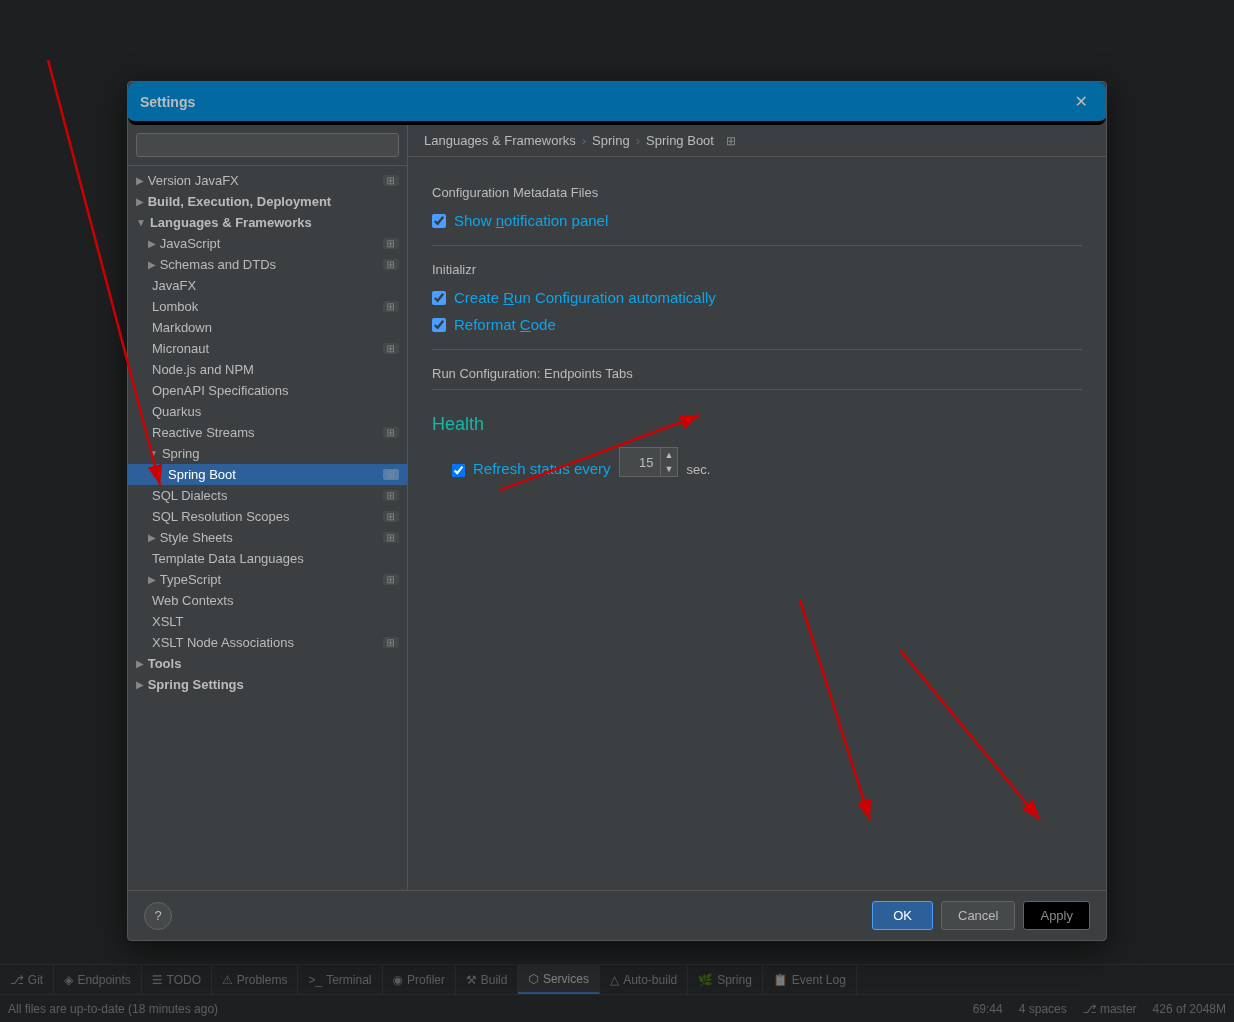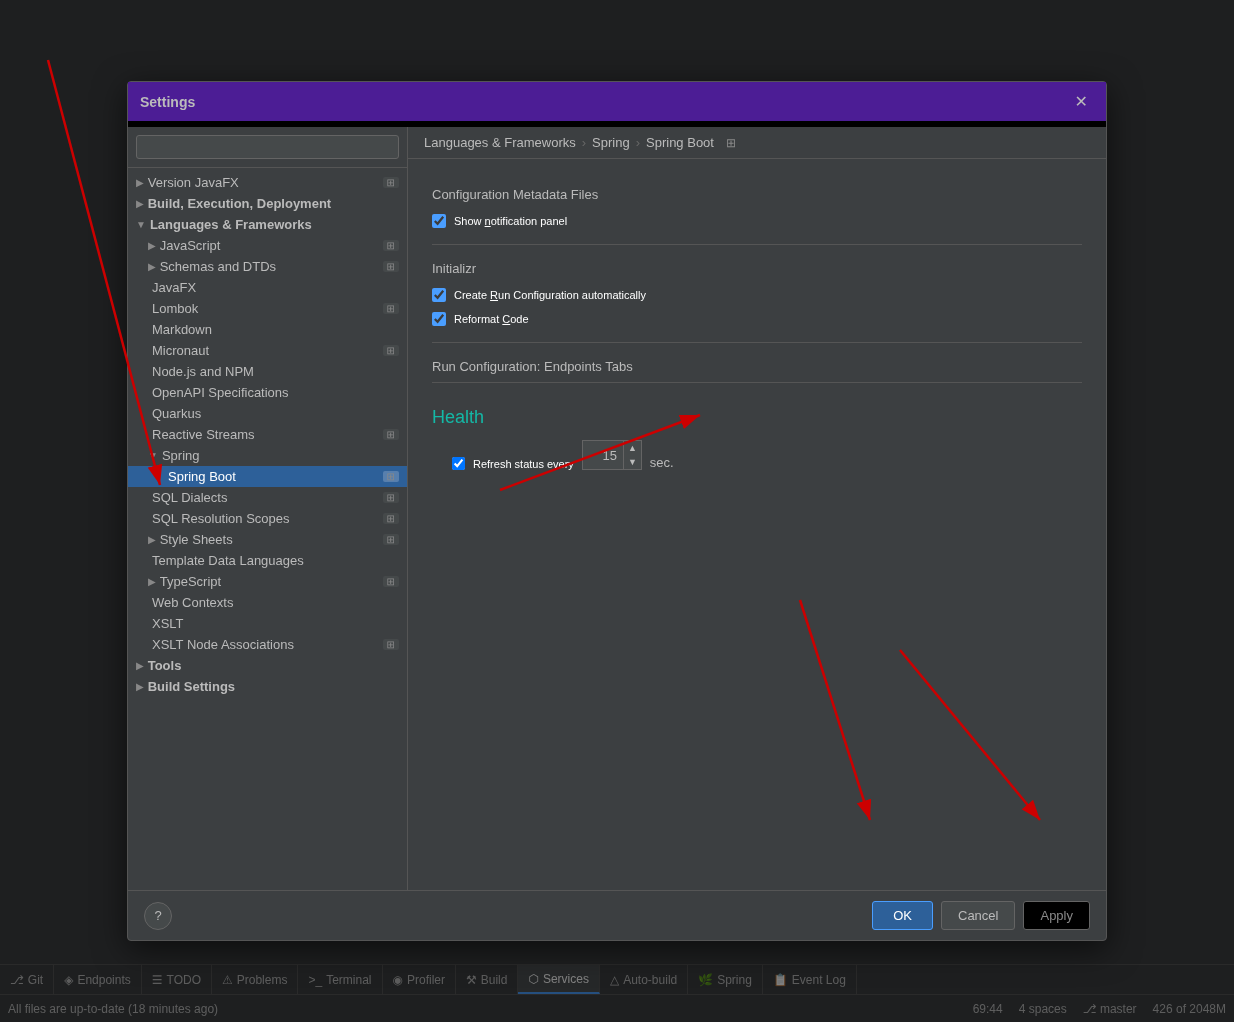--- a/index.html
+++ b/index.html
@@ -15,21 +15,21 @@
     
     .tabs-bar { position: absolute; bottom: 28px; left: 0; right: 0; height: 30px; background: #3c3f41; border-top: 1px solid #555; display: flex; align-items: stretch; }
     .tab-item { display: flex; align-items: center; gap: 4px; padding: 0 10px; cursor: pointer; font-size: 12px; color: #bbbbbb; border-right: 1px solid #555; }
     .tab-item.active { background: #4c5052; color: #ffffff; border-bottom: 2px solid #4a9eff; }
 
     
     .modal-overlay { position: absolute; top: 0; left: 0; right: 0; bottom: 0; background: rgba(0,0,0,0.5); display: flex; align-items: center; justify-content: center; z-index: 100; }
 
     
     .settings-dialog { background: #3c3f41; border: 1px solid #555; border-radius: 4px; width: 980px; height: 860px; display: flex; flex-direction: column; box-shadow: 0 8px 32px rgba(0,0,0,0.6); position: relative; }
-    .dialog-header { display: flex; align-items: center; padding: 8px 12px; border-bottom: 6px solid #000000; background: #4c1d95; }
+    .dialog-header { display: flex; align-items: center; padding: 8px 12px; border-bottom: 4px solid #000000; background: #0369a1; border-radius: 8px; }
     .dialog-title { font-size: 14px; font-weight: bold; color: #bbbbbb; flex: 1; }
     .dialog-close { cursor: pointer; color: #bbbbbb; font-size: 16px; padding: 2px 6px; }
 
     .dialog-body { display: flex; flex: 1; overflow: hidden; }
 
     
     .left-panel { width: 280px; min-width: 280px; border-right: 1px solid #555; display: flex; flex-direction: column; overflow: hidden; }
     .search-box { padding: 8px; border-bottom: 1px solid #555; }
     .search-input { width: 100%; background: #45494a; border: 1px solid #646464; color: #bbbbbb; padding: 4px 8px; font-size: 12px; border-radius: 3px; }
 
@@ -49,21 +49,21 @@
     .breadcrumb-sep { color: #666; }
     .breadcrumb-icon { color: #888; cursor: pointer; }
 
     .settings-content { flex: 1; overflow-y: auto; padding: 20px 24px; }
 
     .section-header { font-size: 13px; font-weight: normal; color: #bbbbbb; margin-bottom: 12px; margin-top: 8px; }
     .section-divider { border: none; border-top: 1px solid #555; margin: 16px 0; }
 
     .checkbox-row { display: flex; align-items: center; gap: 8px; margin-bottom: 10px; }
     .checkbox-row input[type="checkbox"] { width: 14px; height: 14px; accent-color: #4a9eff; cursor: pointer; }
-    .checkbox-label { font-size: 11px; color: #ffffff; cursor: pointer; }
+    .checkbox-label { font-size: 15px; color: #0ea5e9; cursor: pointer; }
     .underline { text-decoration: underline; }
     .subsection-header { font-size: 13px; color: #bbbbbb; margin-bottom: 12px; border-bottom: 1px solid #555; padding-bottom: 8px; }
 
     .health-section { margin-top: 8px; }
     .health-title { font-size: 18px; color: #14b8a6; margin-bottom: 12px; margin-top: 24px; }
 
     .refresh-row { display: flex; align-items: flex-end; gap: 8px; margin-left: 20px; }
     .number-input-wrapper { display: flex; align-items: center; border: 1px solid #646464; background: #45494a; }
     .number-input { background: transparent; border: none; color: #bbbbbb; width: 40px; text-align: right; padding: 3px 6px; font-size: 13px; }
     .spin-buttons { display: flex; flex-direction: column; border-left: 1px solid #646464; }
@@ -201,21 +201,21 @@
                 <span class="tree-arrow"></span>
                 <span class="item-label">XSLT Node Associations</span>
                 <span class="item-badge">⊞</span>
               </div>
               <div class="tree-item">
                 <span class="tree-arrow">▶</span>
                 <span class="item-label" style="font-weight: bold;">Tools</span>
               </div>
               <div class="tree-item">
                 <span class="tree-arrow">▶</span>
-                <span class="item-label" style="font-weight: bold;">Build Settings</span>
+                <span class="item-label" style="font-weight: bold;">Spring Settings</span>
               </div>
             </div>
         </div>
 
         <div class="right-panel">
           <div class="breadcrumb">
             <span>Languages &amp; Frameworks</span>
             <span class="breadcrumb-sep">›</span>
             <span>Spring</span>
             <span class="breadcrumb-sep">›</span>

